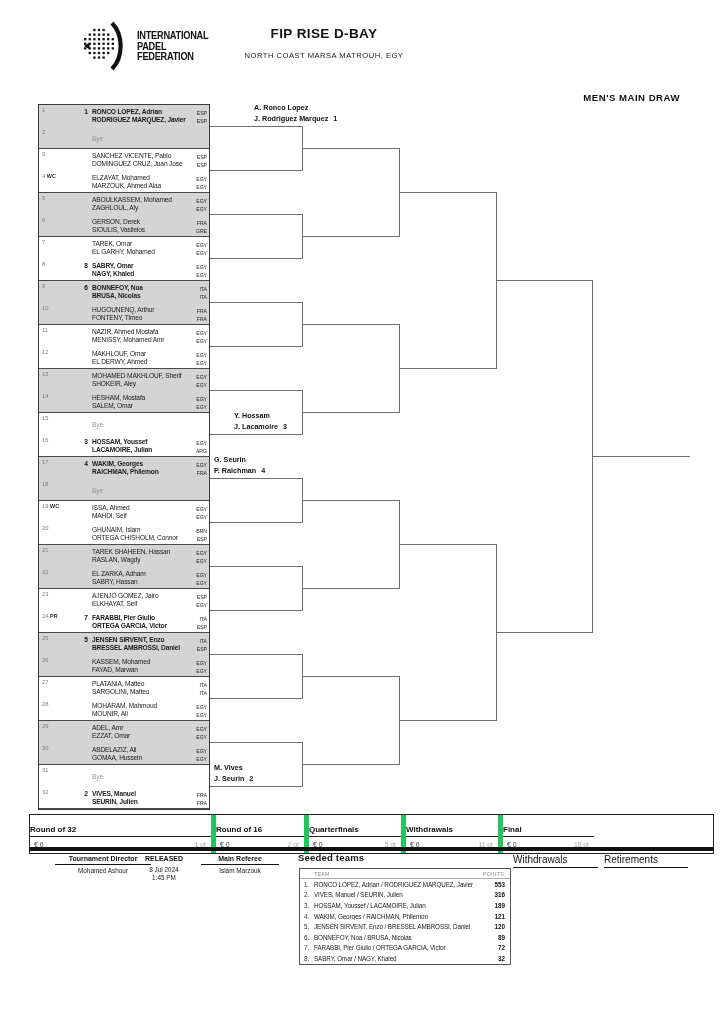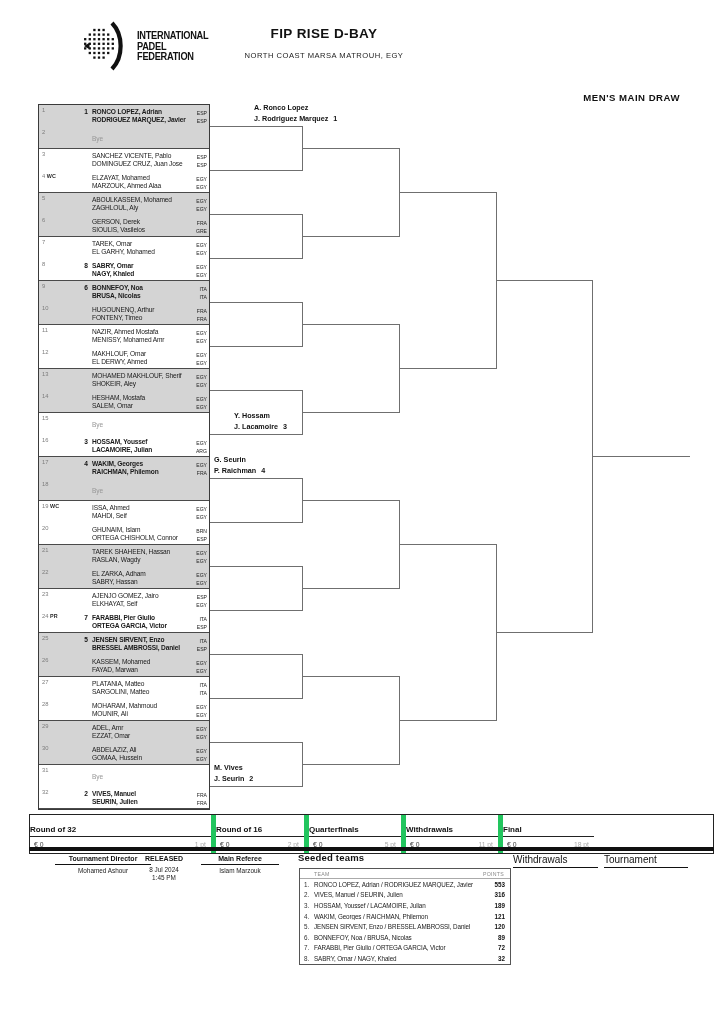--- a/index.html
+++ b/index.html
@@ -627,15 +627,15 @@
       <span class="seed-pts">72</span>
     </div>
       <div class="seed-row">
       <span class="seed-rank">8.</span>
       <span class="seed-team">SABRY, Omar / NAGY, Khaled</span>
       <span class="seed-pts">32</span>
     </div>
     </div>
 
   <div class="wd-head" style="left:513px;width:85px;">Withdrawals</div>
-  <div class="wd-head" style="left:604px;width:84px;">Tournament</div>
+  <div class="wd-head" style="left:604px;width:84px;">Retirements</div>
 
 </div>
 
 </body></html>

